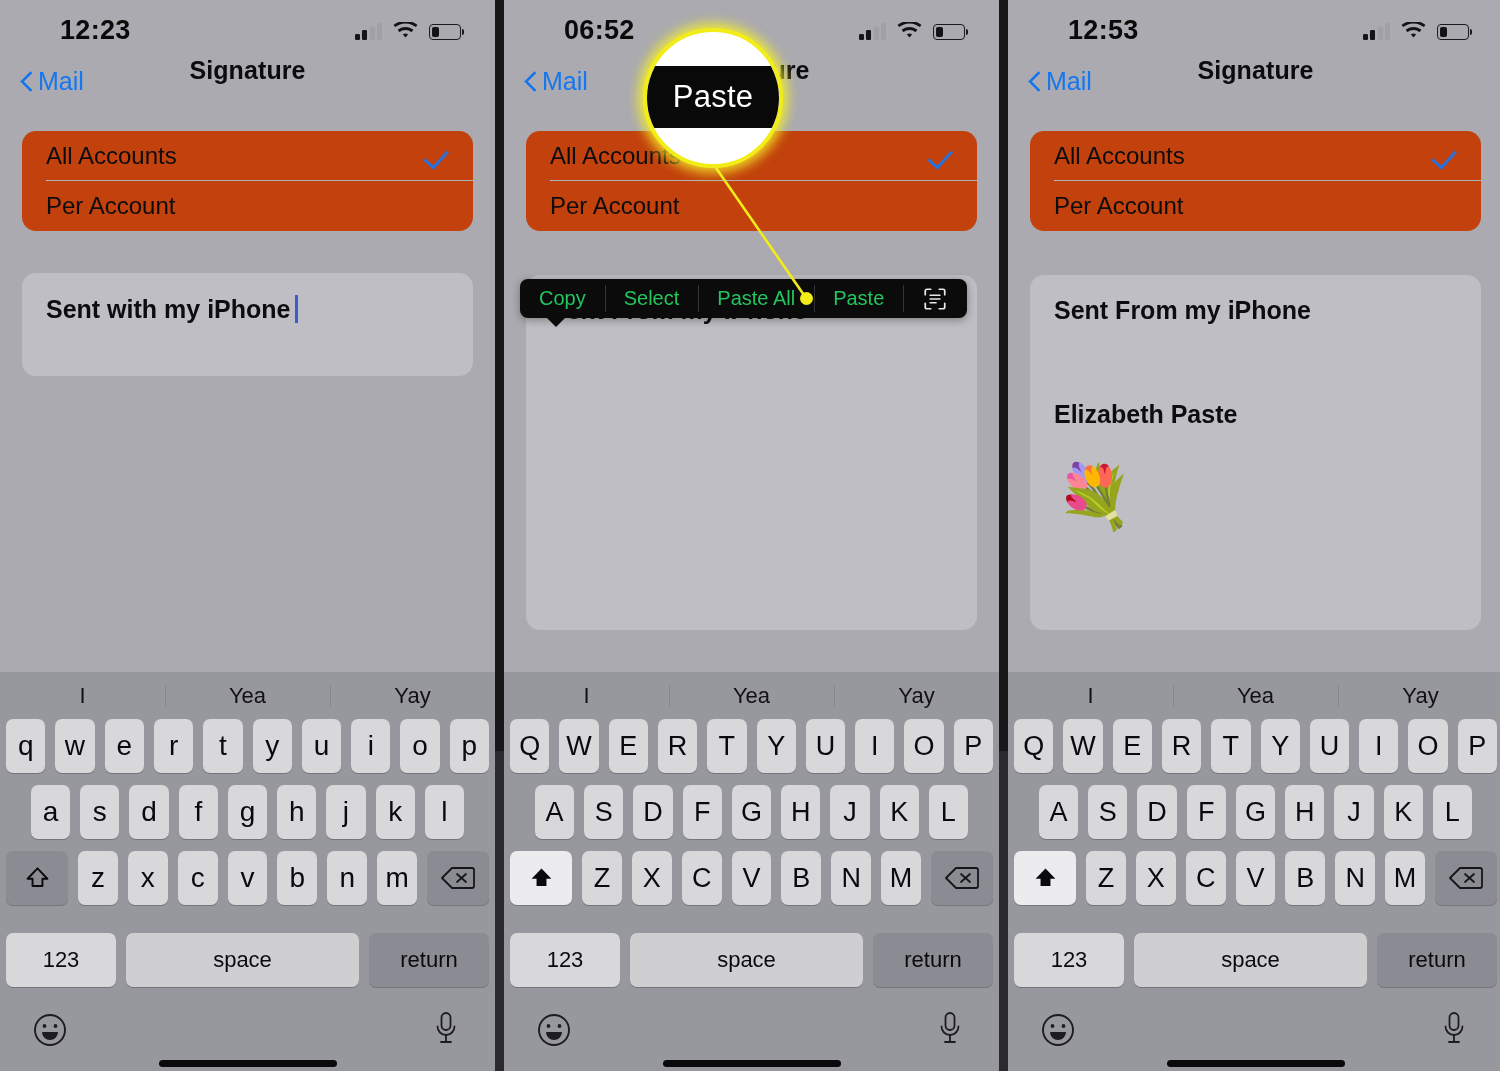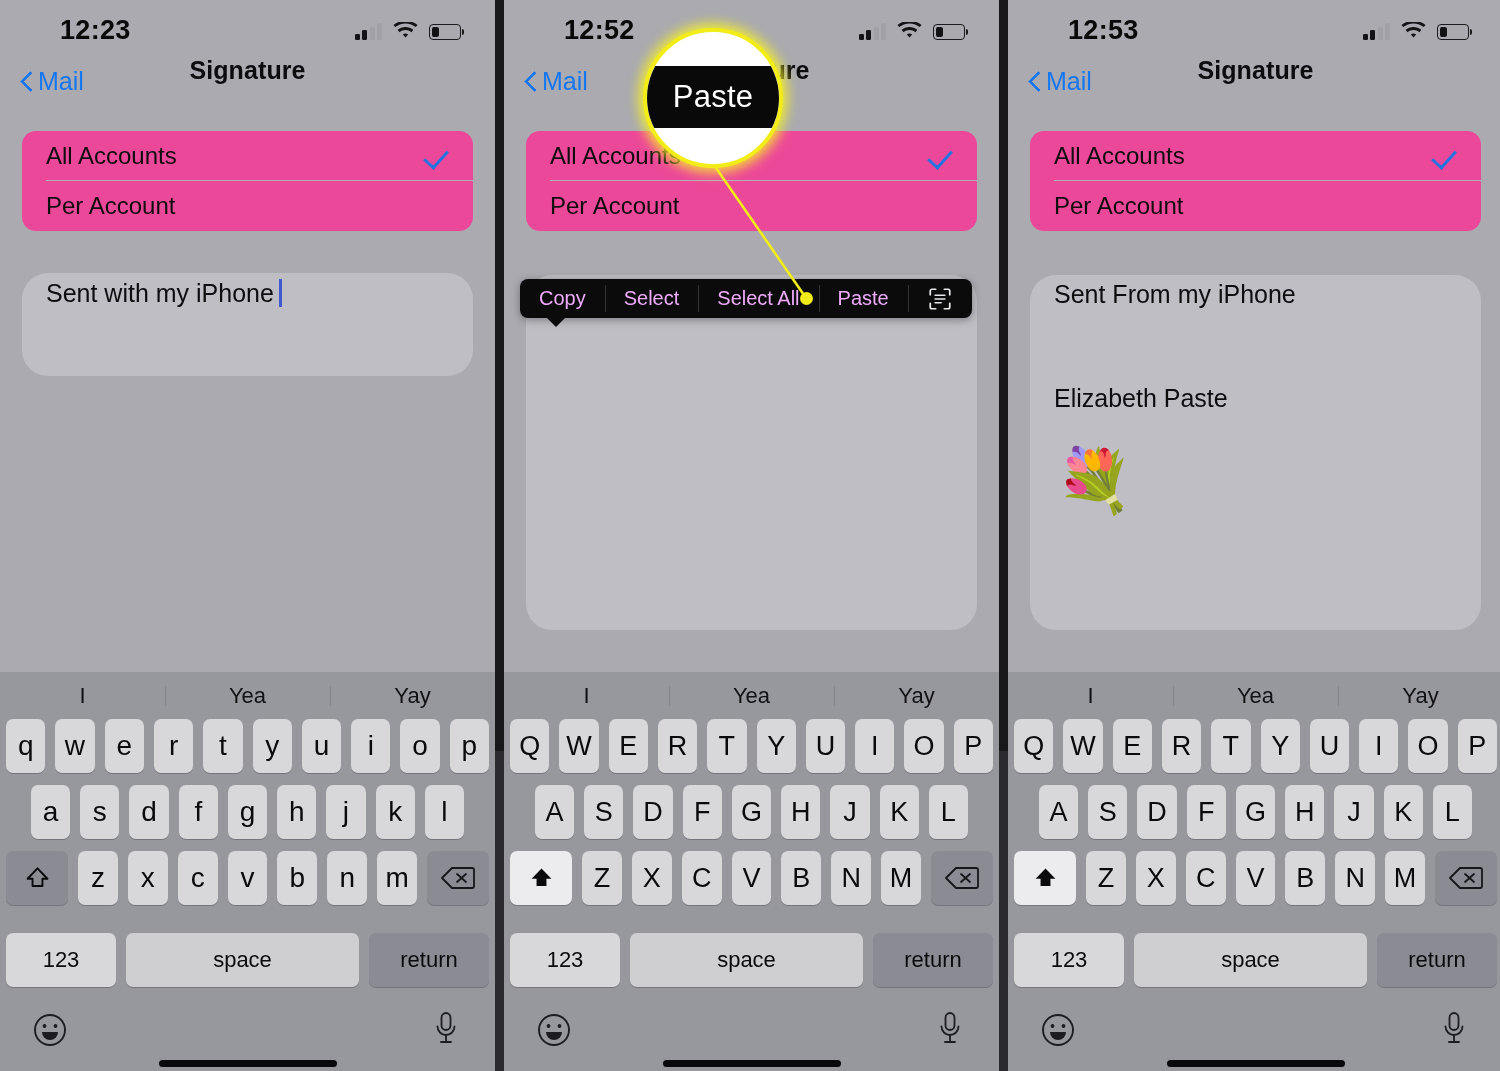--- a/index.html
+++ b/index.html
@@ -107,21 +107,21 @@
     font-weight: 700;
     color: #0c0c0f;
     letter-spacing: .1px;
     pointer-events: none;
   }
 
   
   .content { position: relative; padding: 0 22px; }
 
   .group {
-    background: #ec4899;
+    background: #c2410c;
     border-radius: 14px;
     overflow: hidden;
     margin-top: 25px;
   }
   .row {
     height: 50px;
     display: flex; align-items: center;
     padding: 0 24px;
     font-size: 24px;
     color: #0d0d10;
@@ -142,24 +142,25 @@
     position: absolute;
     left: 6px; top: 2px;
     width: 11px; height: 20px;
     border-right: 3.6px solid #2573e0;
     border-bottom: 3.6px solid #2573e0;
     transform: rotate(42deg);
   }
 
   .sigbox {
     background: #bebec4;
-    border-radius: 26px;
+    border-radius: 14px;
     margin-top: 42px;
-    padding: 6px 24px 18px;
-    position: relative;
+    padding: 22px 24px 18px;
+    position: relative;
+    font-weight: bold;
   }
   .sigbox.tall { min-height: 355px; margin-top: 44px; }
   .sigbox.short { min-height: 103px; }
   .sigline {
     font-size: 25px;
     color: #0d0d10;
     line-height: 1.05;
     white-space: pre;
   }
   .sigline.spaced { margin-top: 78px; }
@@ -186,21 +187,21 @@
     background: #0b0b0c;
     border-radius: 8px;
     display: flex;
     align-items: stretch;
     z-index: 30;
     box-shadow: 0 2px 8px rgba(0,0,0,.35);
   }
   .editmenu .mi {
     display: flex; align-items: center; justify-content: center;
     padding: 0 19px;
-    color: #f0abfc;
+    color: #22c55e;
     font-size: 20px;
     position: relative;
     white-space: nowrap;
   }
   .editmenu .mi + .mi::before {
     content: "";
     position: absolute; left: 0; top: 6px; bottom: 6px;
     width: 1px; background: #343437;
   }
   .editmenu .tail {
@@ -453,21 +454,21 @@
               <path d="M4.5 15.5a8.5 8.5 0 0 0 17 0" fill="none" stroke="#1d1d21" stroke-width="1.8" stroke-linecap="round"></path>
               <path d="M13 24.5v6M8 31h10" stroke="#1d1d21" stroke-width="1.8" stroke-linecap="round"></path>
             </svg>
           </div>
           <div class="home-ind"></div>
         </div>
       </div>
     </div>
     <div class="panel">
       <div class="statusbar">
-        <div class="clock">12:52</div>
+        <div class="clock">06:52</div>
         <div class="status-icons">
           <div class="signal">
             <i class="b1"></i>
             <i class="b2"></i>
             <i class="b3"></i>
             <i class="b4"></i>
           </div>
           <div class="wifi"><svg width="25" height="18" viewBox="0 0 25 18">
               <path d="M12.5 15.6l2.6-3.1c-1.5-1.2-3.7-1.2-5.2 0z" fill="#141417"></path>
               <path d="M12.5 8.1c2.2 0 4.3.8 5.9 2.1l2-2.4C18.3 6 15.5 4.9 12.5 4.9S6.7 6 4.6 7.8l2 2.4c1.6-1.3 3.7-2.1 5.9-2.1z" fill="#141417"></path>
@@ -496,21 +497,21 @@
             <span>Per Account</span>
           </div>
         </div>
         <div class="sigbox tall">
           <div class="sigline">Sent From my iPhone</div>
         </div>
       </div>
       <div class="editmenu">
         <div class="mi">Copy</div>
         <div class="mi">Select</div>
-        <div class="mi">Select All</div>
+        <div class="mi">Paste All</div>
         <div class="mi">Paste</div>
         <div class="mi">
           <svg class="scan-icon" viewBox="0 0 24 24">
             <path d="M3 8V4.6A1.6 1.6 0 0 1 4.6 3H8M16 3h3.4A1.6 1.6 0 0 1 21 4.6V8M21 16v3.4a1.6 1.6 0 0 1-1.6 1.6H16M8 21H4.6A1.6 1.6 0 0 1 3 19.4V16" fill="none" stroke="#e8e8ea" stroke-width="1.6" stroke-linecap="round"></path>
             <path d="M7.5 8.5h9M7.5 12h9M7.5 15.5h5.5" stroke="#e8e8ea" stroke-width="1.5" stroke-linecap="round"></path>
           </svg>
         </div>
         <div class="tail"></div>
       </div>
       <div class="keyboard">

